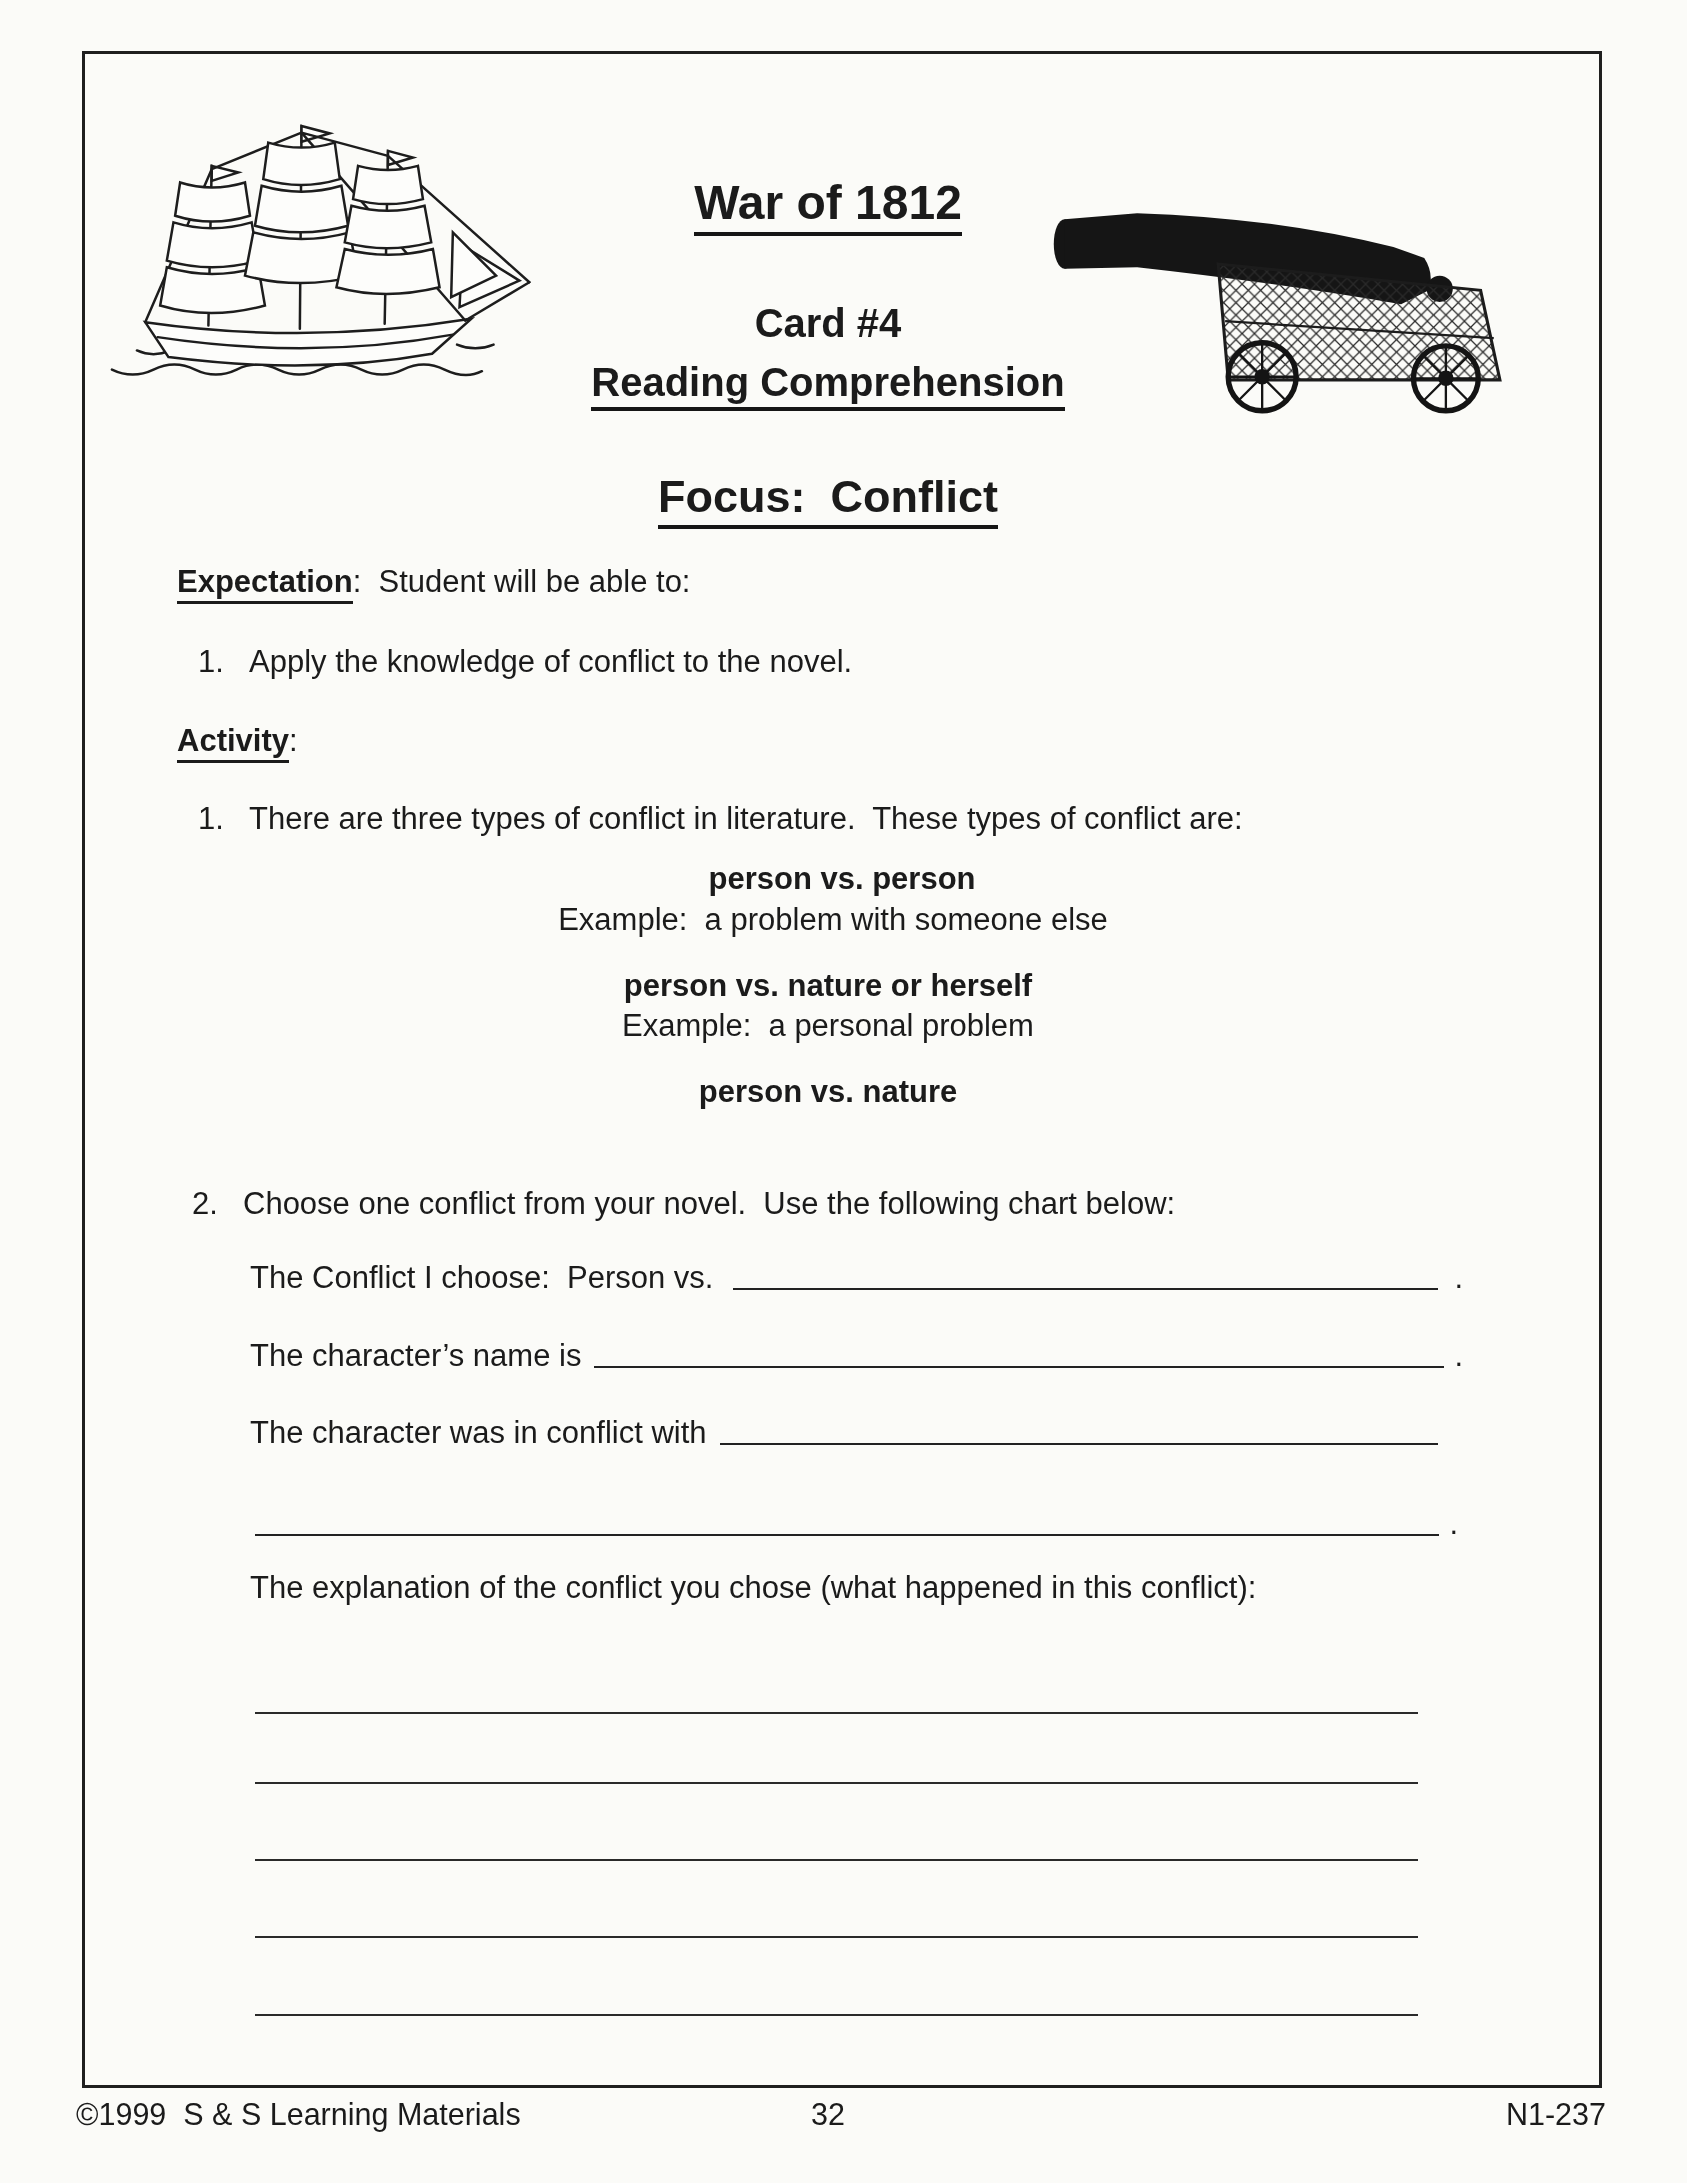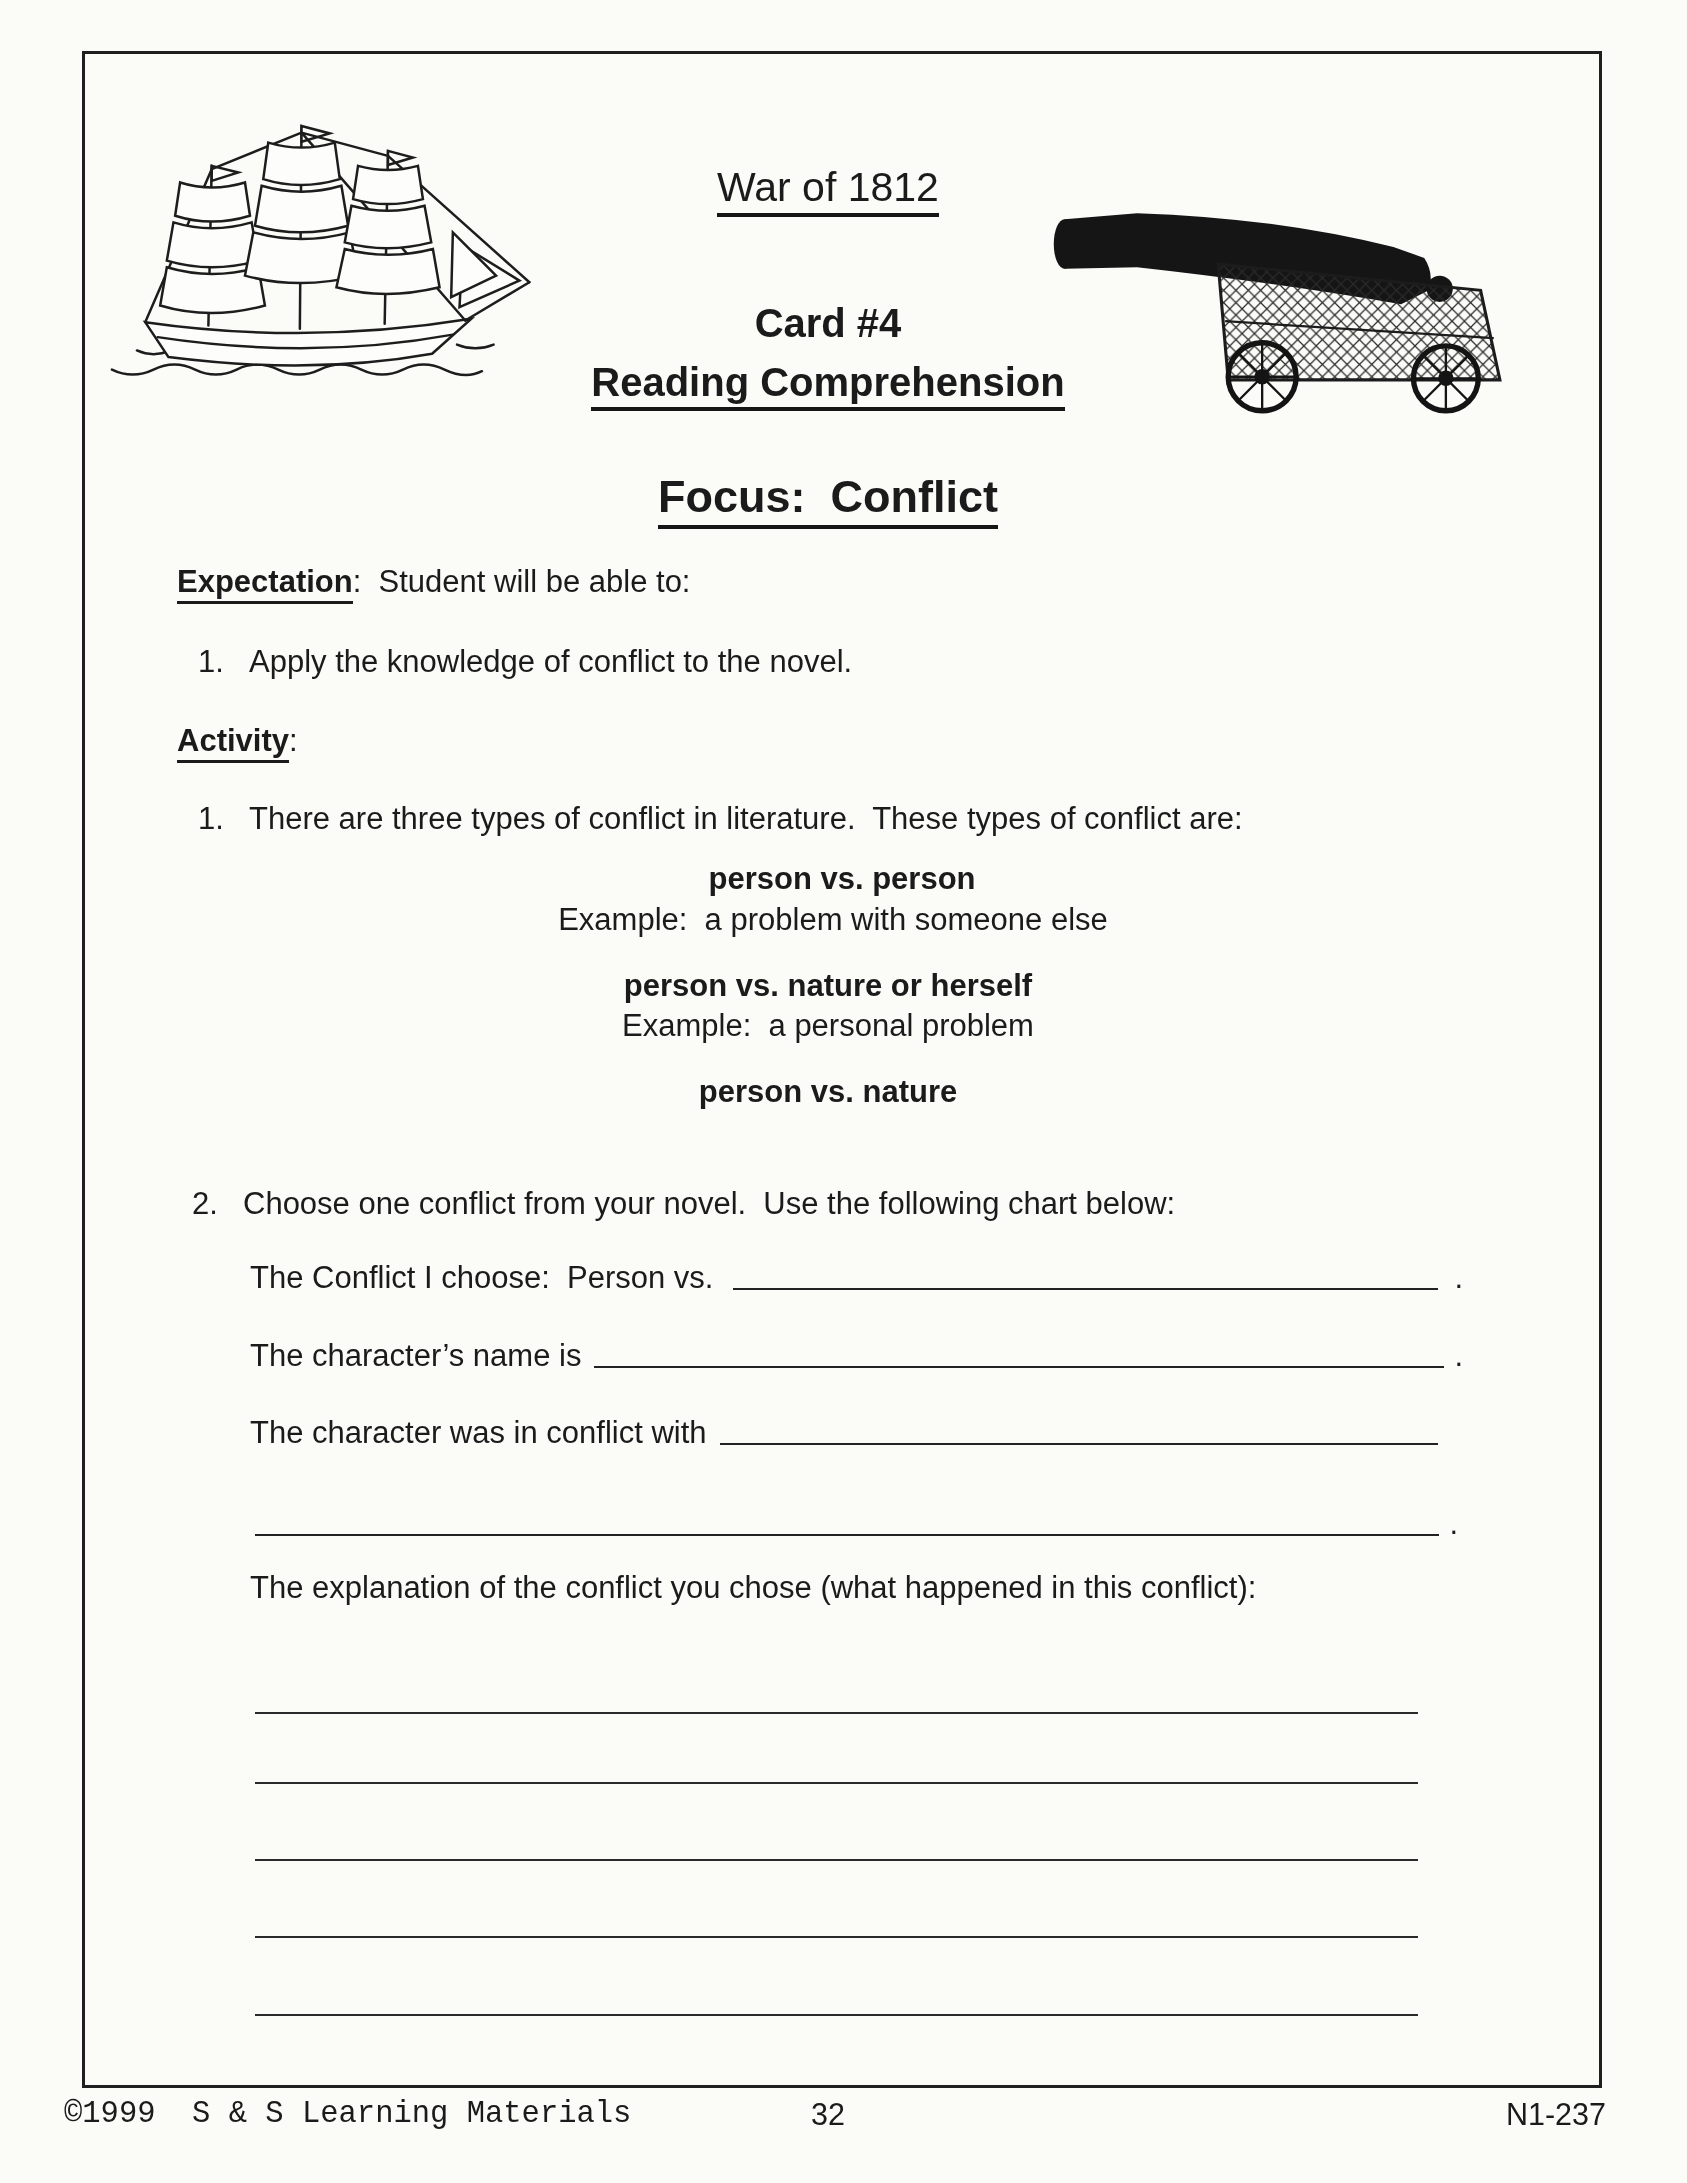--- a/index.html
+++ b/index.html
@@ -11,21 +11,21 @@
   }
   .frame {
     position:absolute; left:82px; top:51px; width:1520px; height:2037px;
     border:3.3px solid #1f1f1f; background:transparent;
   }
   [data-bind] { white-space:pre-wrap; }
 
   .abs { position:absolute; }
   .centered { left:0; width:1656px; text-align:center; }
 
-  .title-main { top:164px; font-size:41px; font-weight:normal; }
+  .title-main { top:175px; font-size:48px; font-weight:bold; }
   .title-card { top:301px; font-size:40px; font-weight:bold; }
   .title-sub  { top:360px; font-size:40px; font-weight:bold; }
   .title-main .ul, .title-sub .ul { border-bottom:4.1px solid #161616; padding-bottom:2.5px; }
 
   .focus { top:471px; font-size:45px; font-weight:bold; }
   .focus .ul { border-bottom:4.1px solid #161616; padding-bottom:3.3px; }
 
   .body-text { font-size:31px; }
   .label-ul { font-weight:bold; border-bottom:3.3px solid #1b1b1b; padding-bottom:1.6px; }
 
@@ -62,21 +62,21 @@
   .row-explanation { left:250px; top:1570px; }
 
   .writing-line {
     position:absolute; left:255px; width:1163px; height:0;
     border-bottom:2.5px solid #2a2a2a;
   }
   .wl1 { top:1712px; } .wl2 { top:1782px; } .wl3 { top:1859px; }
   .wl4 { top:1936px; } .wl5 { top:2014px; }
 
   .footer-text { top:2097px; font-size:30.5px; }
-  .footer-left  { left:64px;font-family:Liberation Mono, monospace; }
+  .footer-left  { left:76px; }
   .footer-center { left:0; width:1656px; text-align:center; }
   .footer-right { right:81px; }
 
   .ship-art   { left:87px; top:82px; width:449px; height:334px; }
   .cannon-art { left:1034px; top:173px; width:515px; height:247px; }
   .ship-art svg, .cannon-art svg { width:100%; height:100%; display:block; }
 </style>
 </head>
 <body>
 

